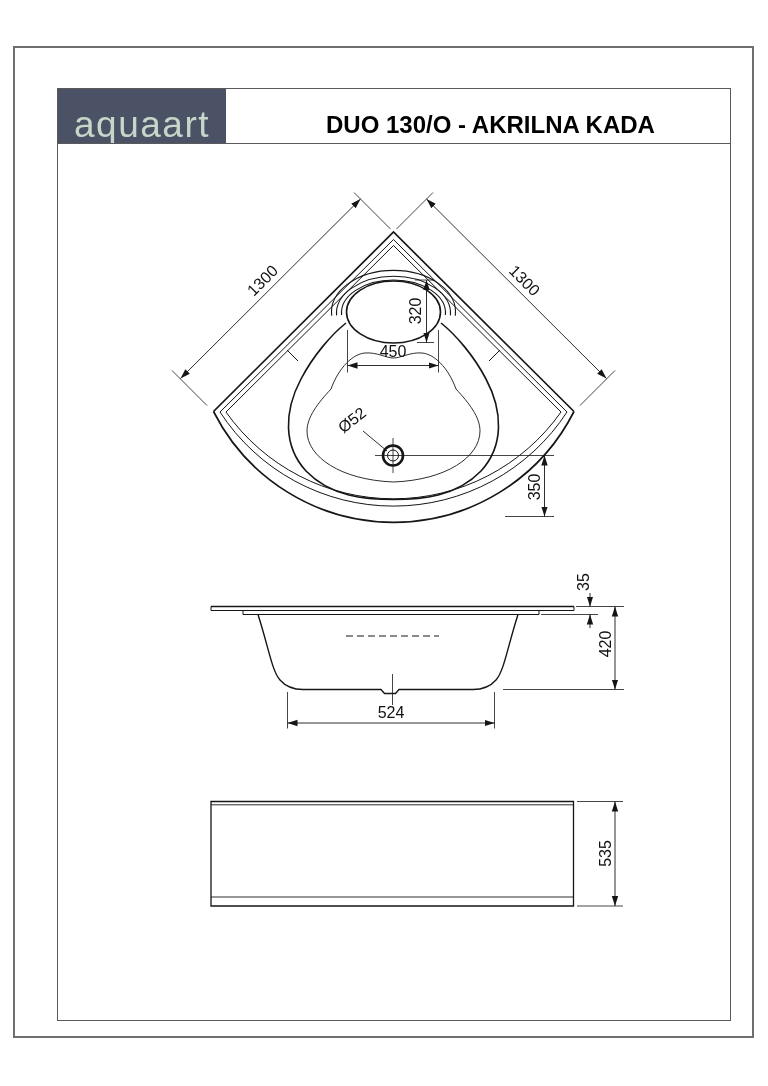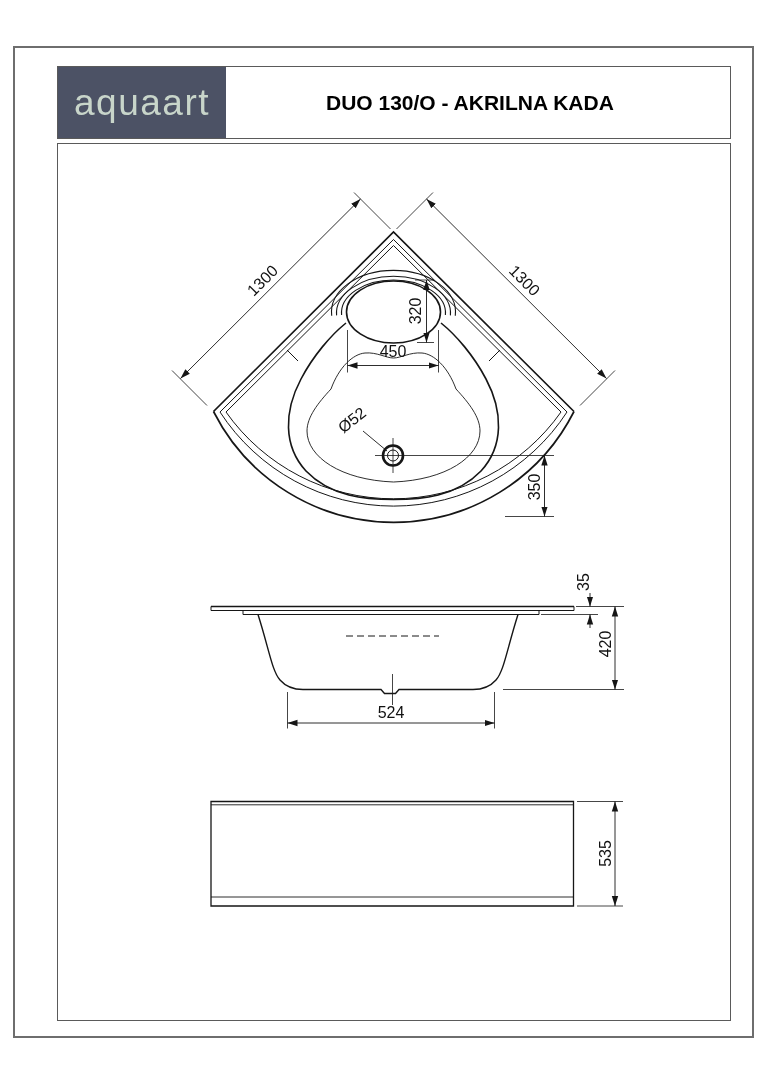--- a/index.html
+++ b/index.html
@@ -5,36 +5,36 @@
   html,body{margin:0;padding:0;}
   body{
     width:768px;height:1086px;position:relative;background:#ffffff;
     font-family:"Liberation Sans",sans-serif;overflow:hidden;
   }
   .outer-frame{
     position:absolute;left:13px;top:46px;width:737px;height:988px;
     border:2px solid #6e6e6e;background:#fff;
   }
   .header-row{
-    position:absolute;left:57px;top:66px;width:672px;height:71px;
+    position:absolute;left:57px;top:88px;width:672px;height:71px;
     border:1px solid #5a5a5a;display:flex;background:#fff;
   }
   .logo-cell{
     width:168px;height:100%;background:#4c5265;
     display:flex;align-items:center;justify-content:center;flex:0 0 auto;
   }
   .logo-text{
     font-size:37px;letter-spacing:1.5px;color:#c8d5ca;line-height:1;
   }
   .title-cell{
     flex:1;display:flex;flex-direction:column;justify-content:center;
     padding-left:100px;box-sizing:border-box;
   }
   .title-line{
-    font-size:21px;font-weight:bold;color:#000;line-height:24px;white-space:nowrap;
+    font-size:24px;font-weight:bold;color:#000;line-height:24px;white-space:nowrap;
   }
   .drawing-frame{
     position:absolute;left:57px;top:143px;width:672px;height:876px;
     border:1px solid #5a5a5a;background:#fff;
   }
   .drawing-frame svg{display:block;}
   svg text{fill:#111;font-family:"Liberation Sans",sans-serif;font-size:16px;}
 </style>
 </head>
 <body>

